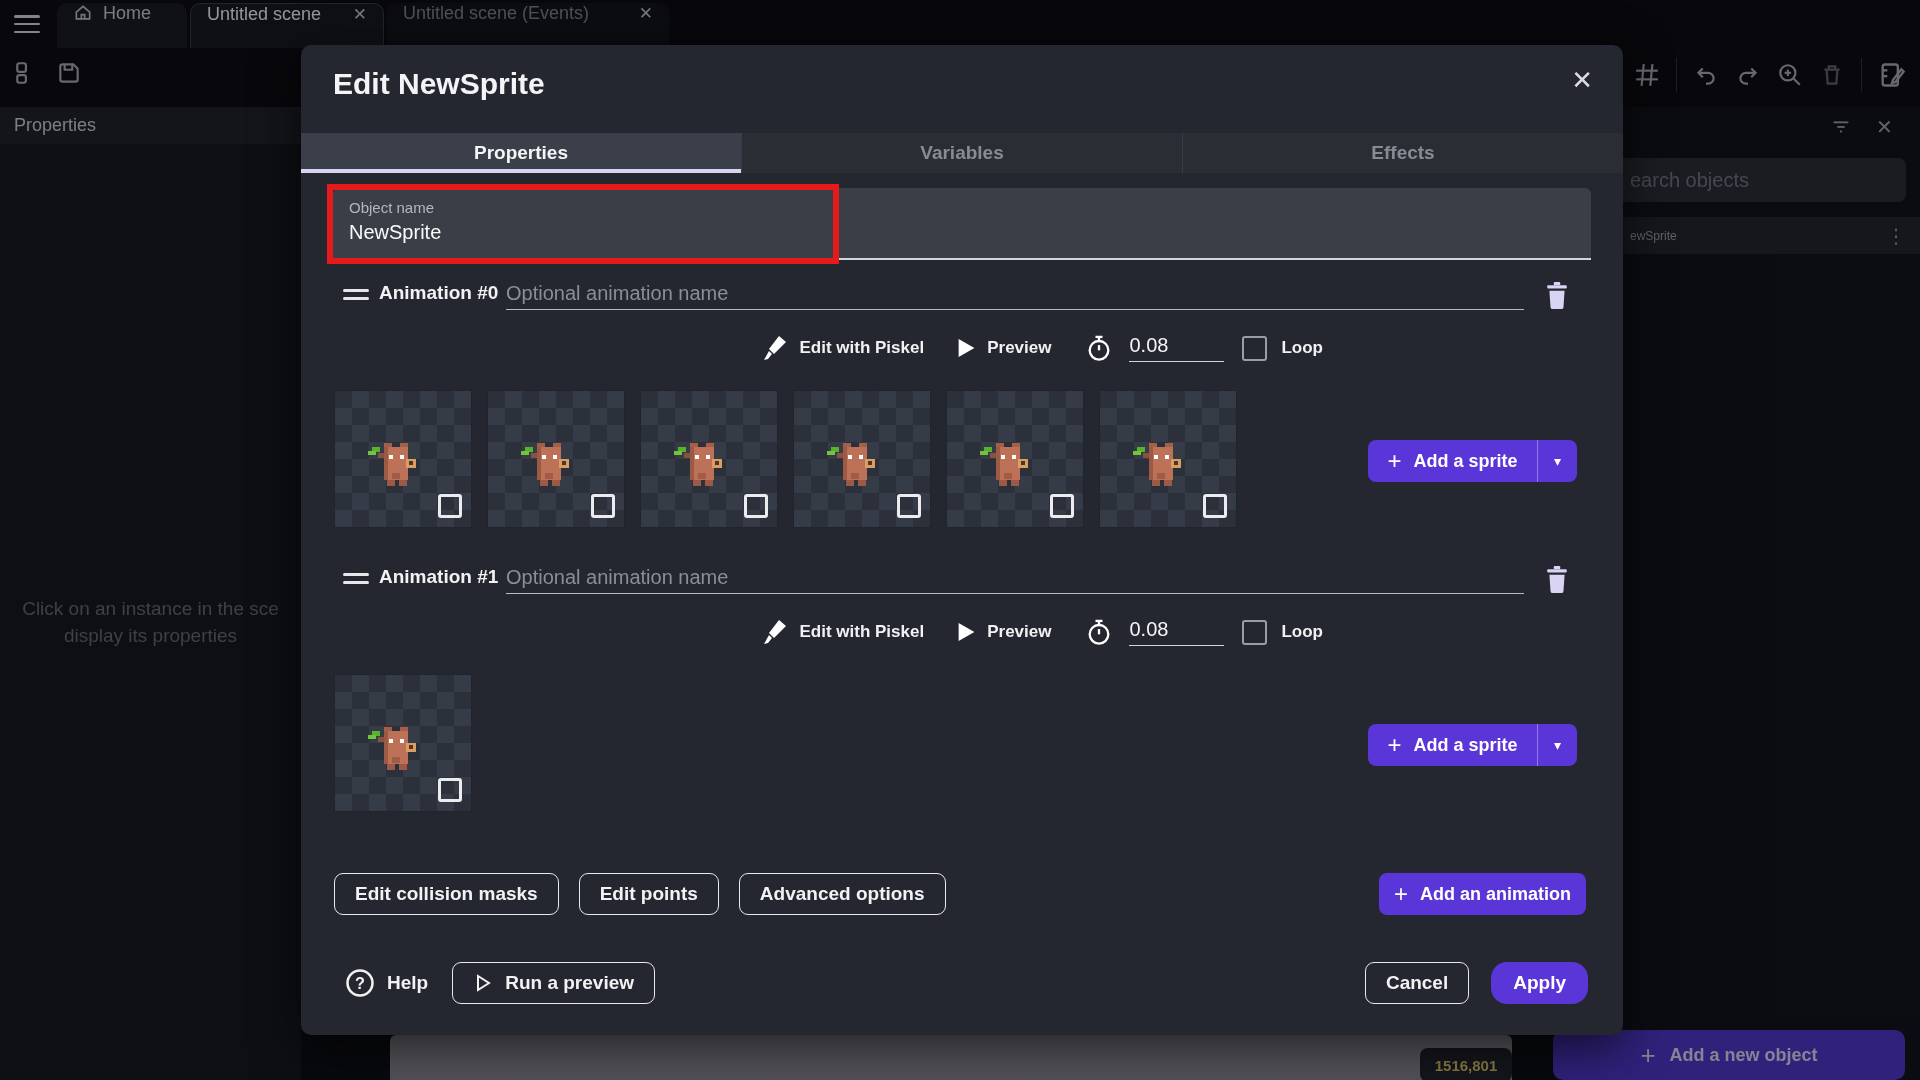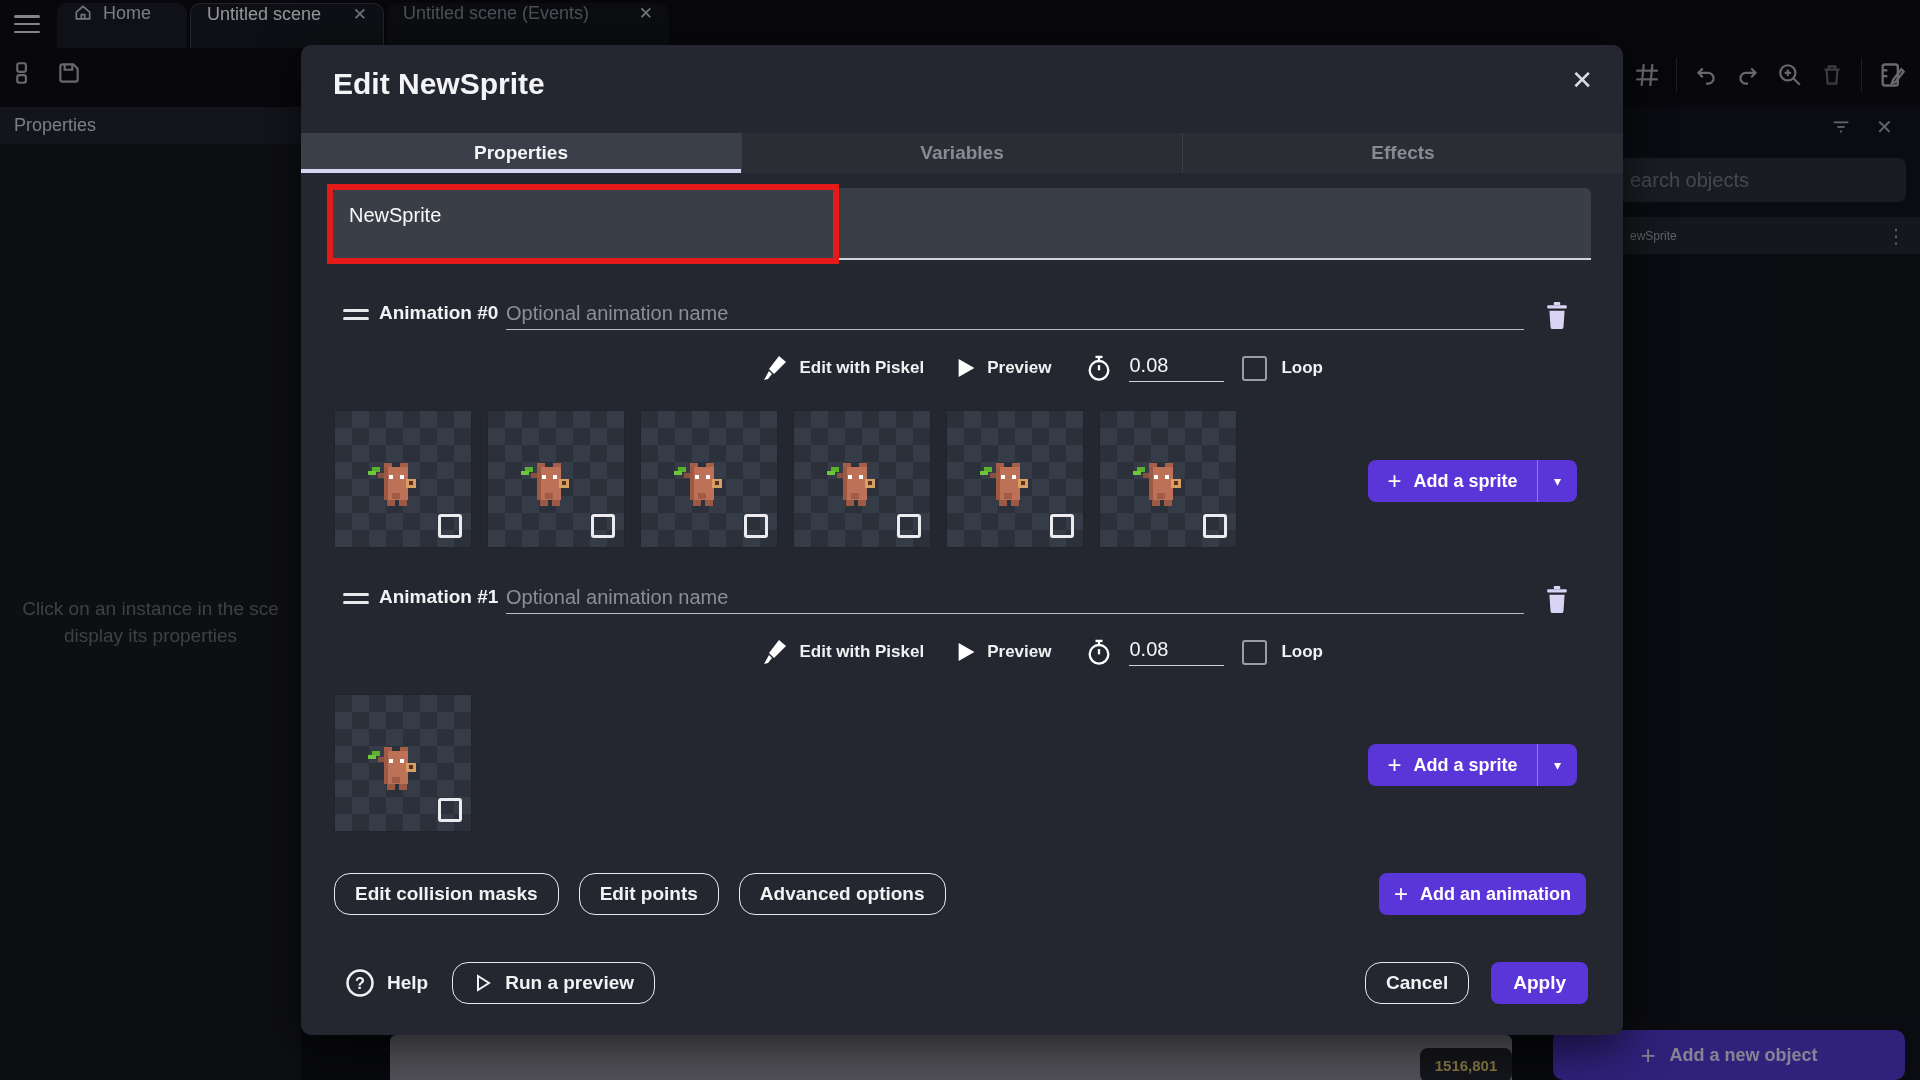--- a/index.html
+++ b/index.html
@@ -55,21 +55,21 @@
   .dlg-tab:first-child { border-left:none; }
   .dlg-tab.active { background:#3b3f49; color:#f5f5f7; }
   .dlg-tab.active::after { content:""; position:absolute; left:0; right:0; bottom:0; height:4px; background:#d9d3f2; }
 
   #name-field { left:32px; top:143px; width:1258px; height:72px; background:#3a3e47; border-radius:6px 6px 0 0; border-bottom:2px solid #d2d5dc; padding:11px 16px; }
   #name-field .fld-label { font-size:15px; color:#b3b6bd; }
   #name-field input { background:transparent; border:none; outline:none; color:#fafafa; font-size:20px; margin-top:5px; width:600px; }
   #red-annotation { left:26px; top:139px; width:512px; height:80px; border:6px solid #e51a1a; z-index:50; pointer-events:none; }
 
   
-  .anim-section { left:0; width:1084px; height:280px; position:absolute;margin-top:20px; }
+  .anim-section { left:0; width:1084px; height:280px; position:absolute; }
   .anim-head { position:absolute; left:0; top:0; width:1322px; height:34px; }
   .drag-handle { position:absolute; left:42px; top:11px; width:26px; cursor:grab; }
   .drag-handle span { display:block; height:3px; background:#e8e8ea; border-radius:2px; margin-bottom:5px; }
   .anim-label { position:absolute; left:78px; top:4px; font-size:19px; font-weight:bold; color:#f2f2f4; }
   .anim-name-input { position:absolute; left:205px; top:0; width:1018px; height:32px; background:transparent; border:none; border-bottom:1px solid #b7bac2; outline:none; font-size:20px; color:#fde047; }
   .anim-name-input::placeholder { color:#8b8e96; }
   .anim-trash { position:absolute; left:1243px; top:2px; color:#d9d3f4; cursor:pointer; }
   .anim-controls { position:absolute; right:62px; top:52px; height:36px; display:flex; align-items:center; color:#f1f1f3; }
   .ctl-btn { display:flex; align-items:center; gap:12px; font-size:17px; font-weight:bold; cursor:pointer; }
   .ctl-gap { width:34px; } .ctl-gap-s { width:18px; }
@@ -81,28 +81,28 @@
            background:repeating-conic-gradient(#353c47 0 90deg, #2b303a 0 180deg) 0 0/34px 34px; }
   .thumb .corner-check { position:absolute; right:9px; bottom:9px; width:24px; height:24px; border:3px solid #ececf0; border-radius:3px; }
   .thumb svg { position:absolute; left:28px; top:40px; }
   .add-sprite-btn { position:absolute; left:1067px; top:162px; width:209px; height:42px; background:#5a35d8; border-radius:8px; display:flex; align-items:center; color:#fff; cursor:pointer; }
   .add-sprite-btn .main { flex:1; display:flex; align-items:center; justify-content:center; gap:12px; font-size:18px; font-weight:bold; }
   .add-sprite-btn .plus { font-size:24px; font-weight:400; }
   .add-sprite-btn .split { width:40px; height:100%; border-left:1px solid rgba(255,255,255,.35); display:flex; align-items:center; justify-content:center; font-size:14px; }
 
   
   #action-row { left:33px; top:828px; display:flex; gap:20px; position:absolute; }
-  .outline-btn { height:42px; border:1.5px solid #e9e9ec; border-radius:16px; background:transparent; color:#f2f2f4; font-size:19px; font-weight:bold; padding:0 20px; display:flex; align-items:center; gap:12px; cursor:pointer; }
+  .outline-btn { height:42px; border:1.5px solid #e9e9ec; border-radius:9px; background:transparent; color:#f2f2f4; font-size:19px; font-weight:bold; padding:0 20px; display:flex; align-items:center; gap:12px; cursor:pointer; }
   #add-anim-btn { left:1078px; top:828px; width:207px; height:42px; background:#5a35d8; border-radius:8px; display:flex; align-items:center; justify-content:center; gap:12px; color:#fff; font-size:18px; font-weight:bold; cursor:pointer; position:absolute; }
   #add-anim-btn .plus { font-size:24px; font-weight:400; }
   #footer-row { left:44px; top:917px; display:flex; align-items:center; position:absolute; }
   #help-btn { display:flex; align-items:center; gap:12px; color:#f2f2f4; font-size:19px; font-weight:bold; cursor:pointer; }
   #run-preview-btn { margin-left:24px; }
   #confirm-row { right:35px; top:917px; display:flex; gap:22px; position:absolute; }
-  .primary-btn { height:42px; background:#5a35d8; border-radius:8px; color:#fff; font-size:19px; font-weight:bold; padding:0 22px; display:flex; align-items:center; cursor:pointer; }
+  .primary-btn { height:42px; background:#5a35d8; border-radius:16px; color:#fff; font-size:19px; font-weight:bold; padding:0 22px; display:flex; align-items:center; cursor:pointer; }
 </style>
 </head>
 <body>
 
 <div id="topbar" class="abs"></div>
 <div id="hamburger" class="abs">
     <span></span>
     <span></span>
     <span></span>
   </div>
@@ -237,20 +237,21 @@
   <div id="modal-title" class="abs">Edit NewSprite</div>
   <div id="modal-close" class="abs">✕</div>
 
   <div id="dialog-tabs" class="abs">
     <div class="dlg-tab active">Properties</div>
     <div class="dlg-tab">Variables</div>
     <div class="dlg-tab">Effects</div>
   </div>
 
   <div id="name-field" class="abs">
+    <div class="fld-label">Object name</div>
     <input value="NewSprite" style="">
   </div>
   <div id="red-annotation" class="abs"></div>
 
   <section class="anim-section" style="top:233px">
   <div class="anim-head">
     <div class="drag-handle">
           <span></span>
           <span></span>
         </div>

